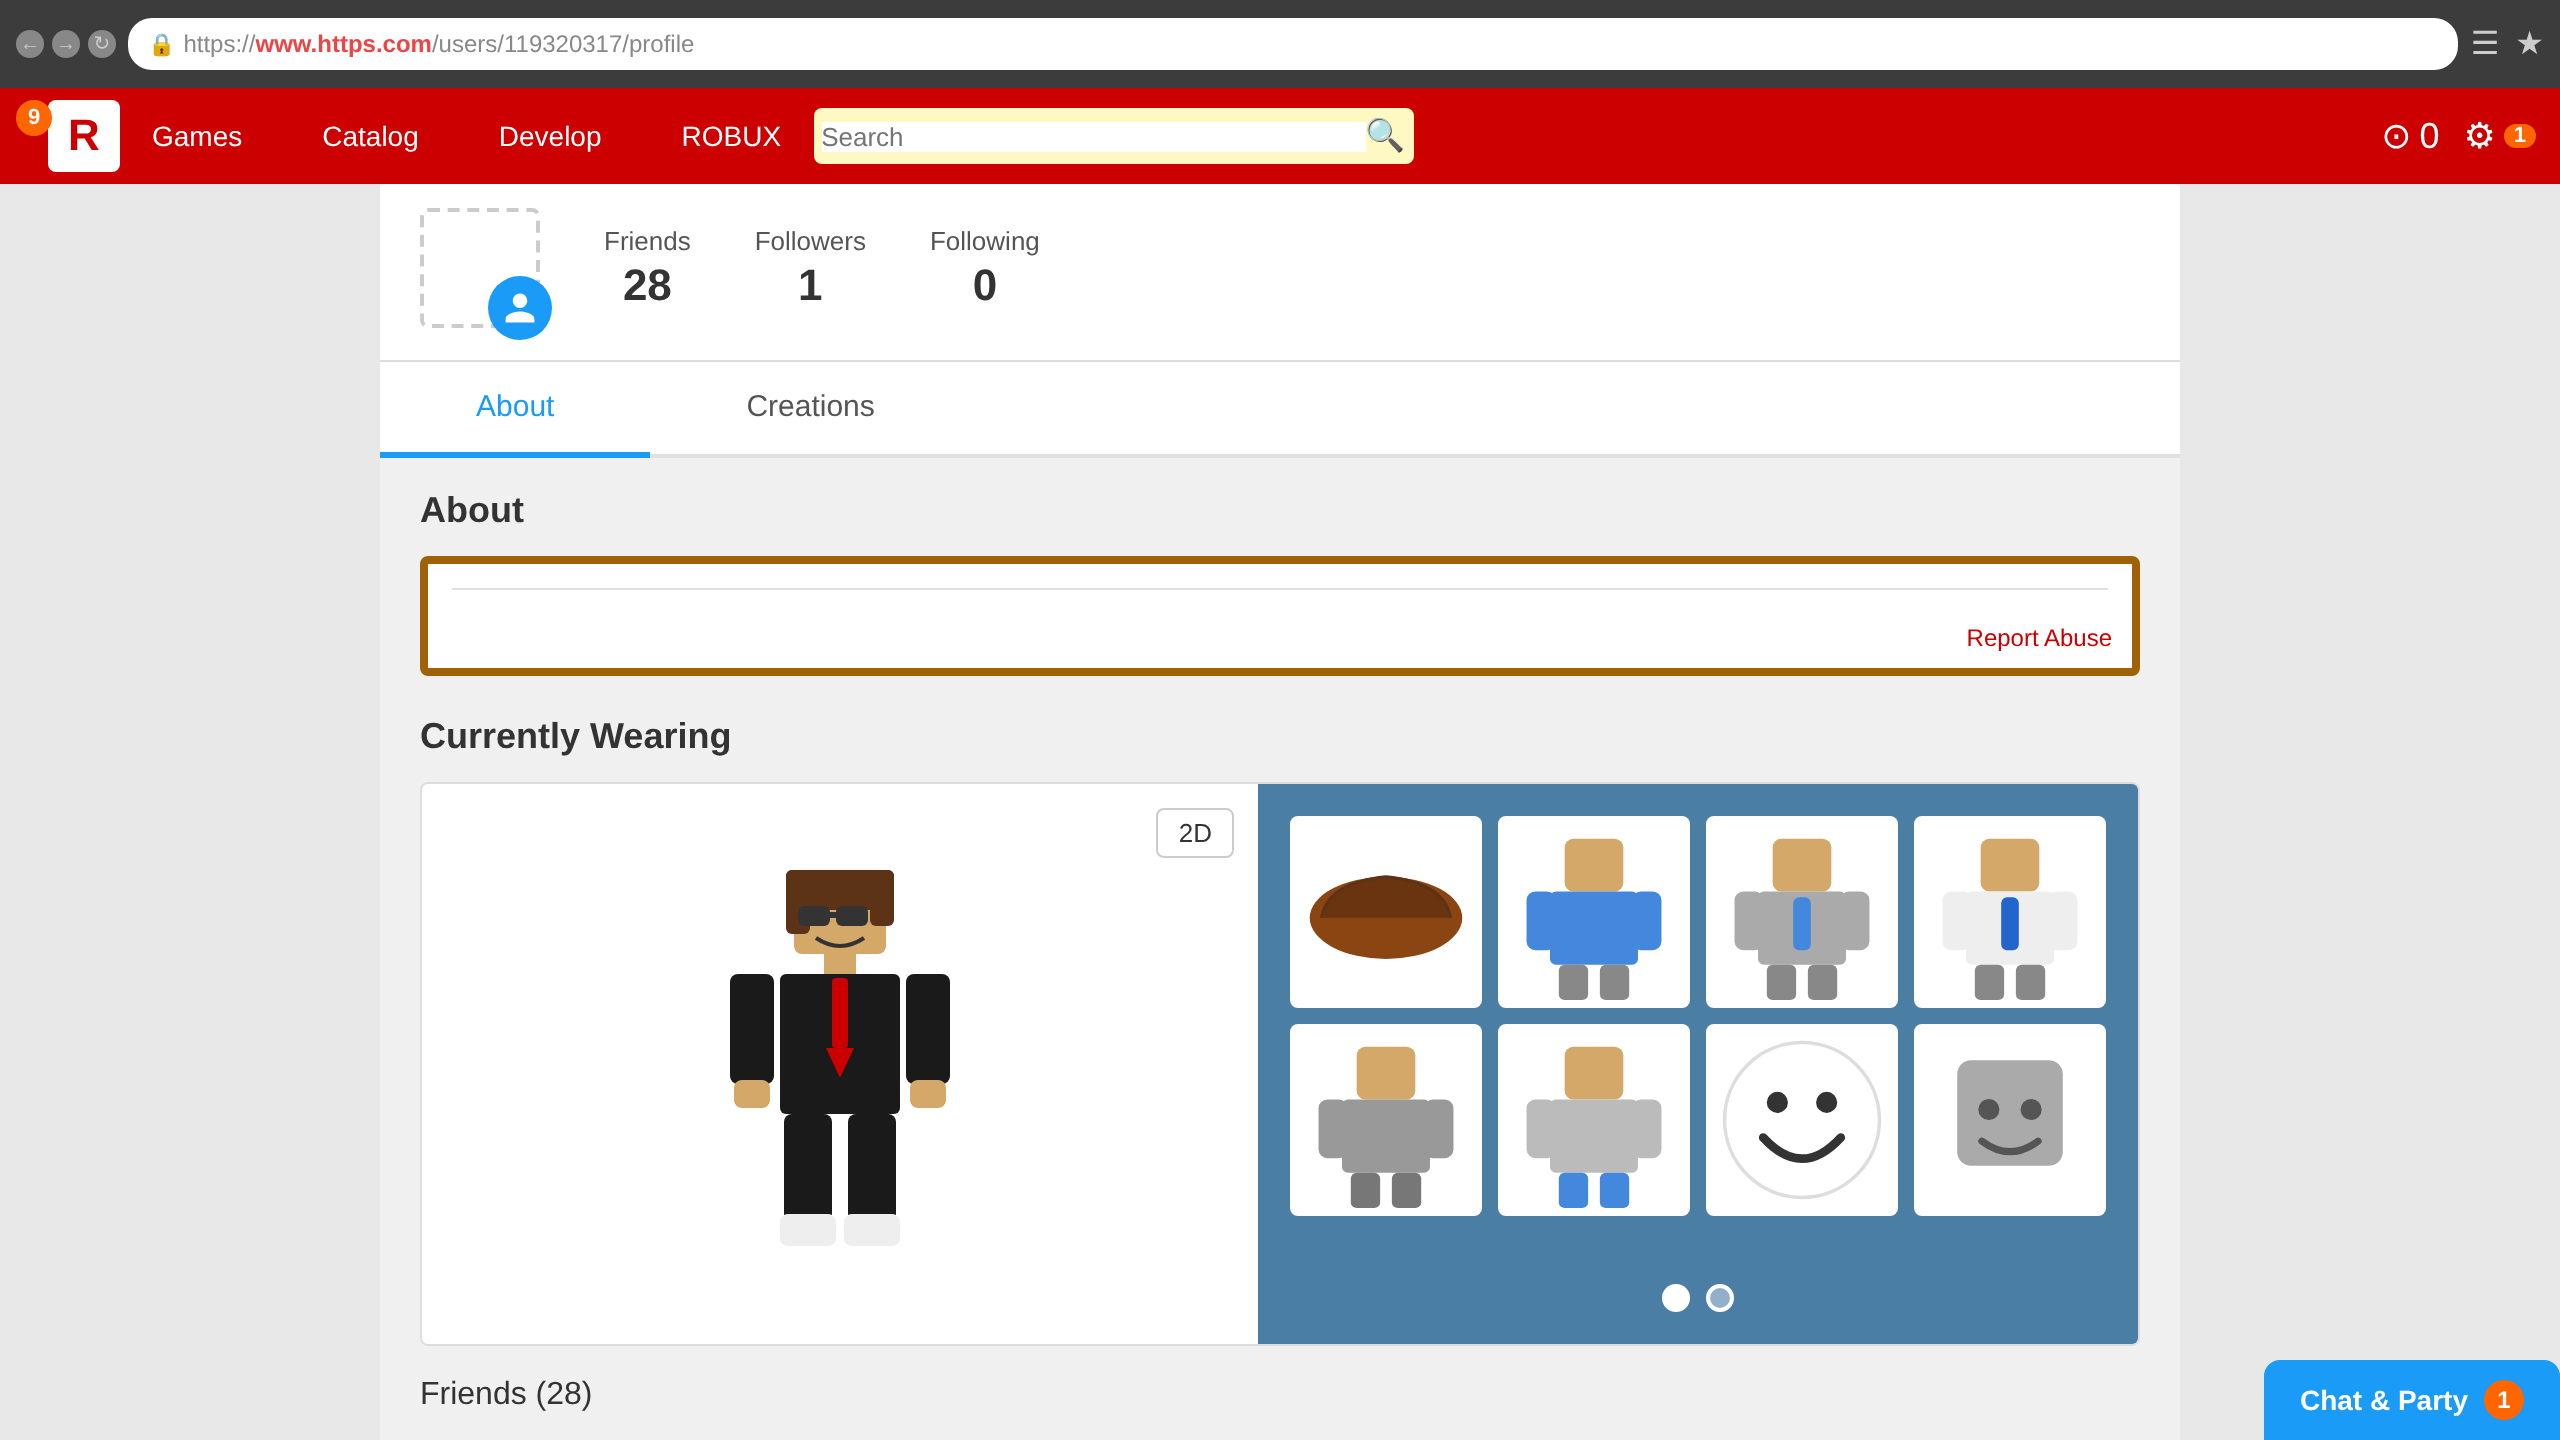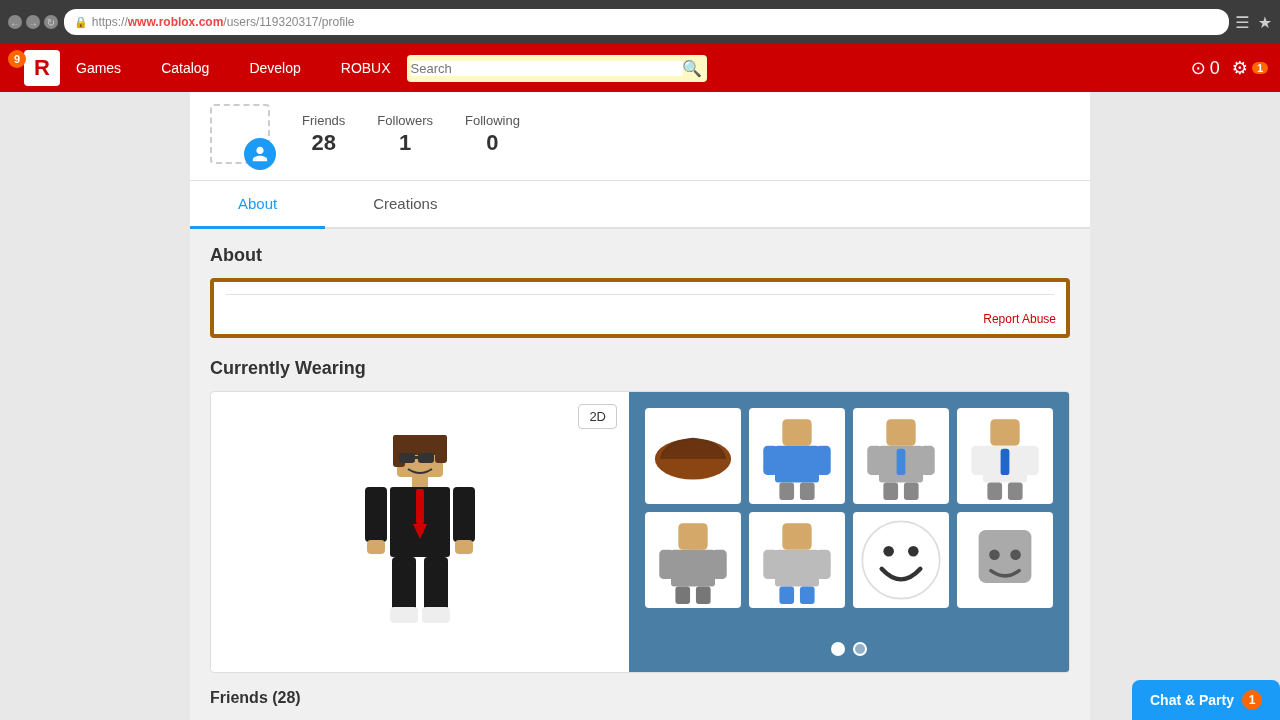--- a/index.html
+++ b/index.html
@@ -156,21 +156,21 @@
     .pagination-dots { display: flex; gap: 8px; margin-top: 8px; }
     .dot {
       width: 14px; height: 14px; border-radius: 50%;
       background: white; cursor: pointer;
     }
     .dot.active { background: white; }
     .dot.inactive { background: rgba(255,255,255,0.4); border: 2px solid white; }
 
     
     .friends-hint {
-      margin-top: 16px; font-size: 16px; font-weight: bold; color: #333;
+      margin-top: 16px; font-size: 16px; font-weight: normal; color: #333;
     }
 
     
     .chat-party-btn {
       position: fixed; bottom: 0; right: 0;
       background: #1a9bf7; color: white;
       padding: 10px 18px; border-radius: 8px 8px 0 0;
       font-size: 14px; font-weight: bold; cursor: pointer;
       display: flex; align-items: center; gap: 8px; z-index: 100;
     }
@@ -188,21 +188,21 @@
 
 <div class="browser-chrome">
   <div class="browser-buttons">
     <button class="browser-btn">←</button>
     <button class="browser-btn">→</button>
     <button class="browser-btn">↻</button>
   </div>
   <div class="address-bar">
     <span class="lock-icon">🔒</span>
     <span>
-      <span style="color:#888">https://</span><span style="color:#e44;font-weight:bold">www.roblox.com</span><span style="color:#888">/users/119320317/profile</span>
+      <span style="color:#888">https://</span><span style="color:#e44;font-weight:bold">www.https.com</span><span style="color:#888">/users/119320317/profile</span>
     </span>
   </div>
   <div class="watermark">www.Bandicam.com</div>
   <div class="browser-icons">
     <span>☰</span>
     <span>★</span>
   </div>
 </div>
 
 <div class="roblox-nav">

